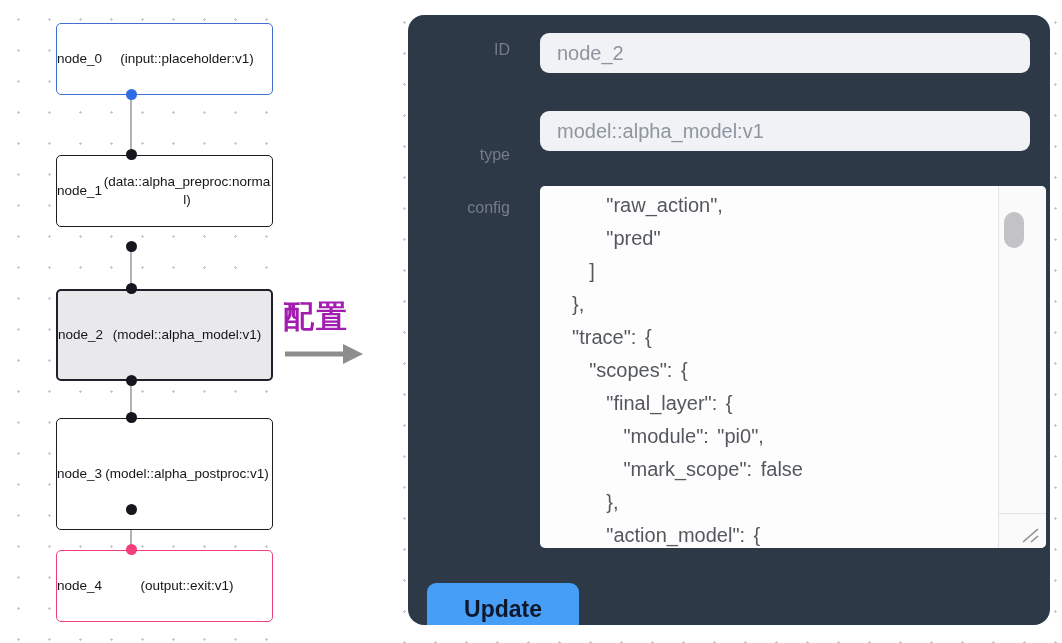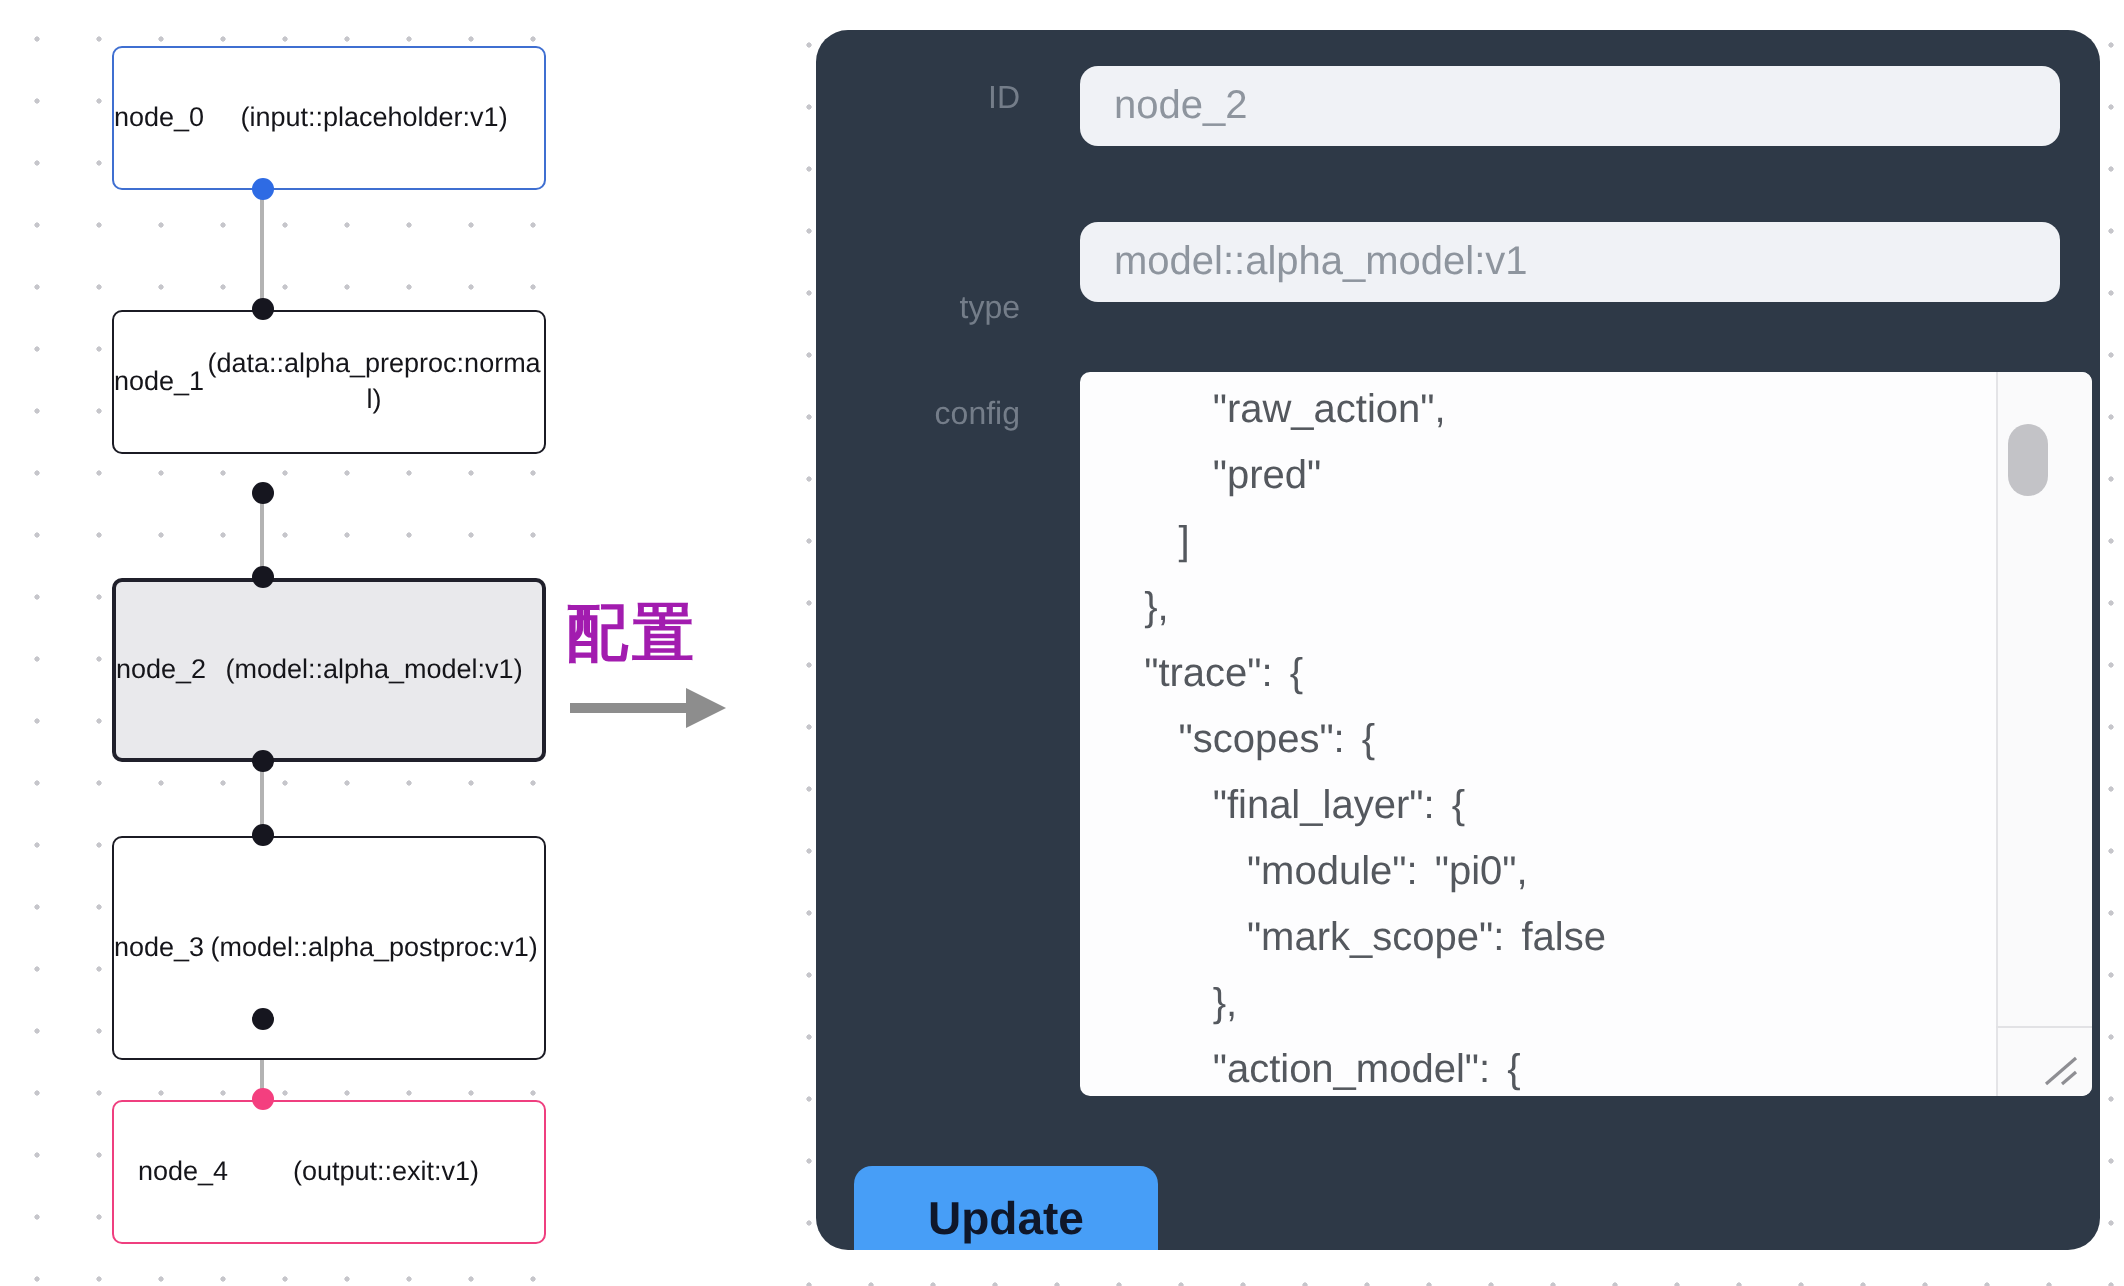--- a/index.html
+++ b/index.html
@@ -13,21 +13,21 @@
     background-size:31px 31px; background-position:3px 4px;
   }
   .node{
     position:absolute; left:23px; width:217px; background:#ffffff;
     border:1.5px solid #1b1b24; border-radius:5px;
     display:flex; flex-direction:row; align-items:center; justify-content:center;
     text-align:center; font-size:13.5px; line-height:18px; color:#15151a;margin-left:33px;
   }
   .node--input   { border-color:#3f6fd1; }
   .node--selected{ background:#e9e9ec; border:2.5px solid #20202b; }
-  .node--output  { border-color:#ef3f7f;padding-left:12px; }
+  .node--output  { border-color:#ef3f7f; }
   .node-type{ width:174px; word-break:break-all; }
   .n0{ top:23px;  height:72px; }
   .n1{ top:155px; height:72px; }
   .n2{ top:289px; height:92px; }
   .n3{ top:418px; height:112px; }
   .n4{ top:550px; height:72px; }
 
   .edge{ position:absolute; left:130px; width:2px; background:#b3b3b3; }
   .e0{ top:95px;  height:60px; }
   .e1{ top:247px; height:42px; }

